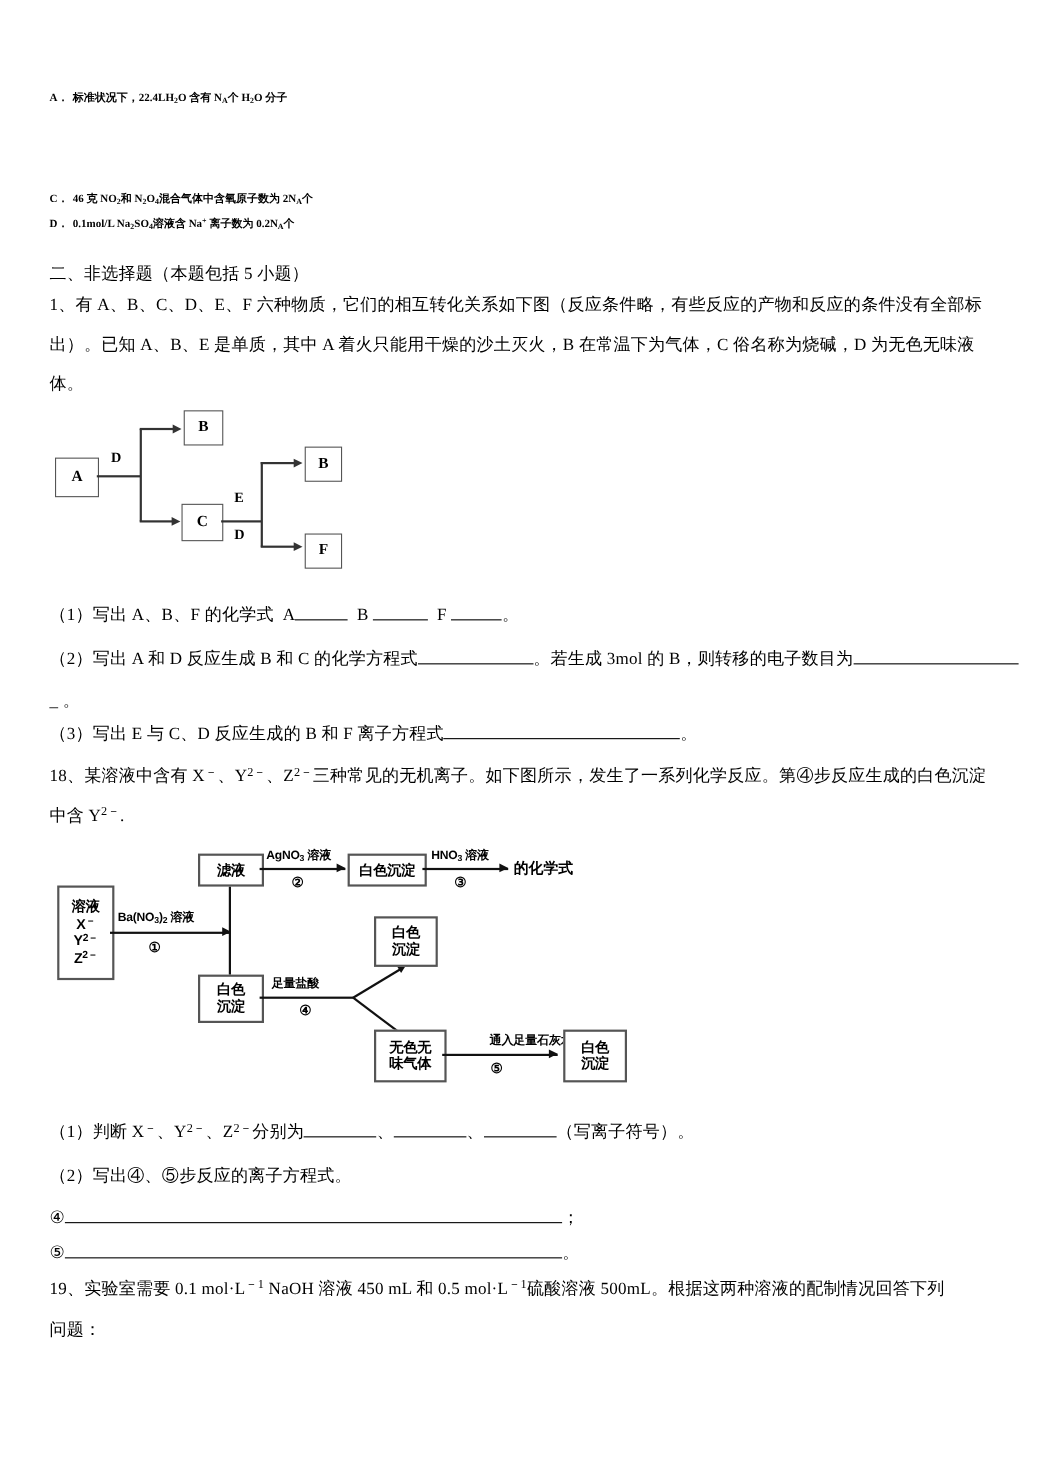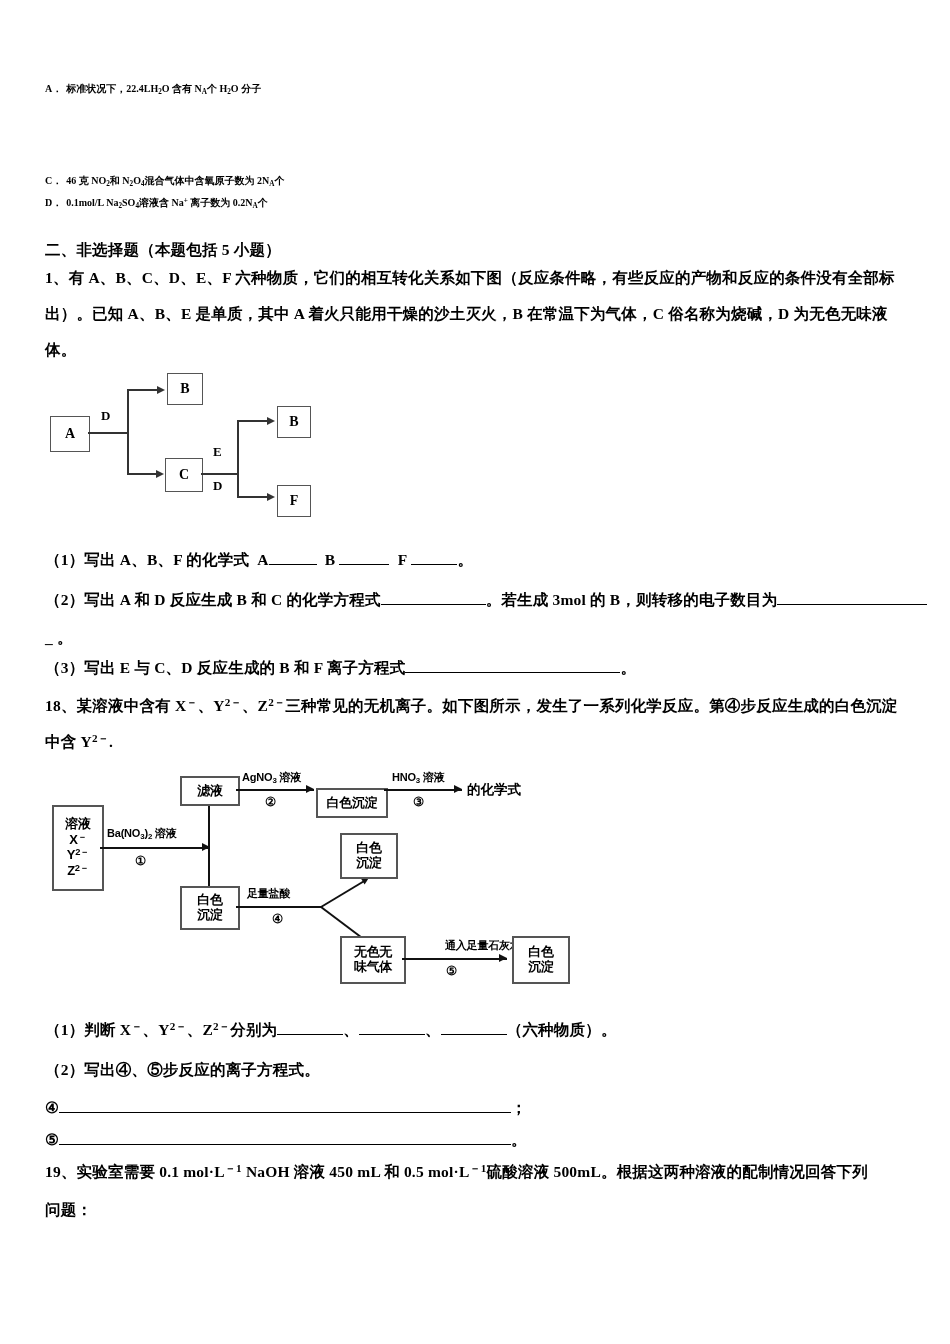--- a/index.html
+++ b/index.html
@@ -23,21 +23,21 @@
   }
 
   
   .line {
     position: absolute;
     font-size: 15.5px;
     line-height: 1.25;
     white-space: nowrap;
     letter-spacing: 0.2px;
   }
-  .bold { font-weight: bold; }
+  .bold { font-weight: normal; }
   .opt {
     position: absolute;
     font-weight: bold;
     font-size: 10px;
     white-space: nowrap;
   }
   .opt .lbl { margin-right: 4px; }
   sub { font-size: 0.72em; vertical-align: -0.25em; }
   sup { font-size: 0.72em; vertical-align: 0.45em; }
   .blank { border-bottom: 1px solid #000; display: inline-block; }
@@ -223,21 +223,21 @@
 
     <div class="vline" style="left:158px; top:34px; height:104px; background:#111;"></div>
 
     <div class="cbox" style="left:130px; top:8px; width:56px; height:26px;">滤液</div>
 
     <div class="hline" style="left:186px; top:21px; width:78px; background:#111;"></div>
     <div class="arrowhead" style="left:256px; top:17px; border-left-color:#111;"></div>
     <div class="reagent" style="left:192px; top:2px;">AgNO<sub>3</sub> 溶液</div>
     <div class="stepno" style="left:215px; top:26px;">②</div>
 
-    <div class="cbox" style="left:266px; top:20px; width:68px; height:26px;">白色沉淀</div>
+    <div class="cbox" style="left:266px; top:8px; width:68px; height:26px;">白色沉淀</div>
 
     <div class="hline" style="left:334px; top:21px; width:78px; background:#111;"></div>
     <div class="arrowhead" style="left:404px; top:17px; border-left-color:#111;"></div>
     <div class="reagent" style="left:342px; top:2px;">HNO<sub>3</sub> 溶液</div>
     <div class="stepno" style="left:363px; top:26px;">③</div>
     <div class="ctext" style="left:417px; top:13px;">的化学式</div>
 
     <div class="cbox" style="left:130px; top:118px; width:56px; height:40px;">
       <span>白色</span>
       <span>沉淀</span>
@@ -268,21 +268,21 @@
     <div class="reagent" style="left:347px; top:170px;margin-left:48px;">通入足量石灰水</div>
     <div class="stepno" style="left:396px; top:195px;">⑤</div>
 
     <div class="cbox" style="left:462px; top:168px; width:54px; height:44px;">
       <span>白色</span>
       <span>沉淀</span>
     </div>
   </div>
 
   <div class="line bold" style="left:45px; top:1020px;">
-    （1）判断 X<sup>－</sup>、Y<sup>2－</sup>、Z<sup>2－</sup>分别为<span class="blank" style="width:66px;"></span><span>、</span><span class="blank" style="width:66px;"></span><span>、</span><span class="blank" style="width:66px;"></span><span>（六种物质）。</span>
+    （1）判断 X<sup>－</sup>、Y<sup>2－</sup>、Z<sup>2－</sup>分别为<span class="blank" style="width:66px;"></span><span>、</span><span class="blank" style="width:66px;"></span><span>、</span><span class="blank" style="width:66px;"></span><span>（写离子符号）。</span>
   </div>
 
   <div class="line bold" style="left:45px; top:1060px;">（2）写出④、⑤步反应的离子方程式。</div>
 
   <div class="line bold" style="left:45px; top:1098px;">
     <span>④</span><span class="blank" style="width:452px;"></span><span>；</span>
   </div>
   <div class="line bold" style="left:45px; top:1130px;">
     <span>⑤</span><span class="blank" style="width:452px;"></span><span>。</span>
   </div>

